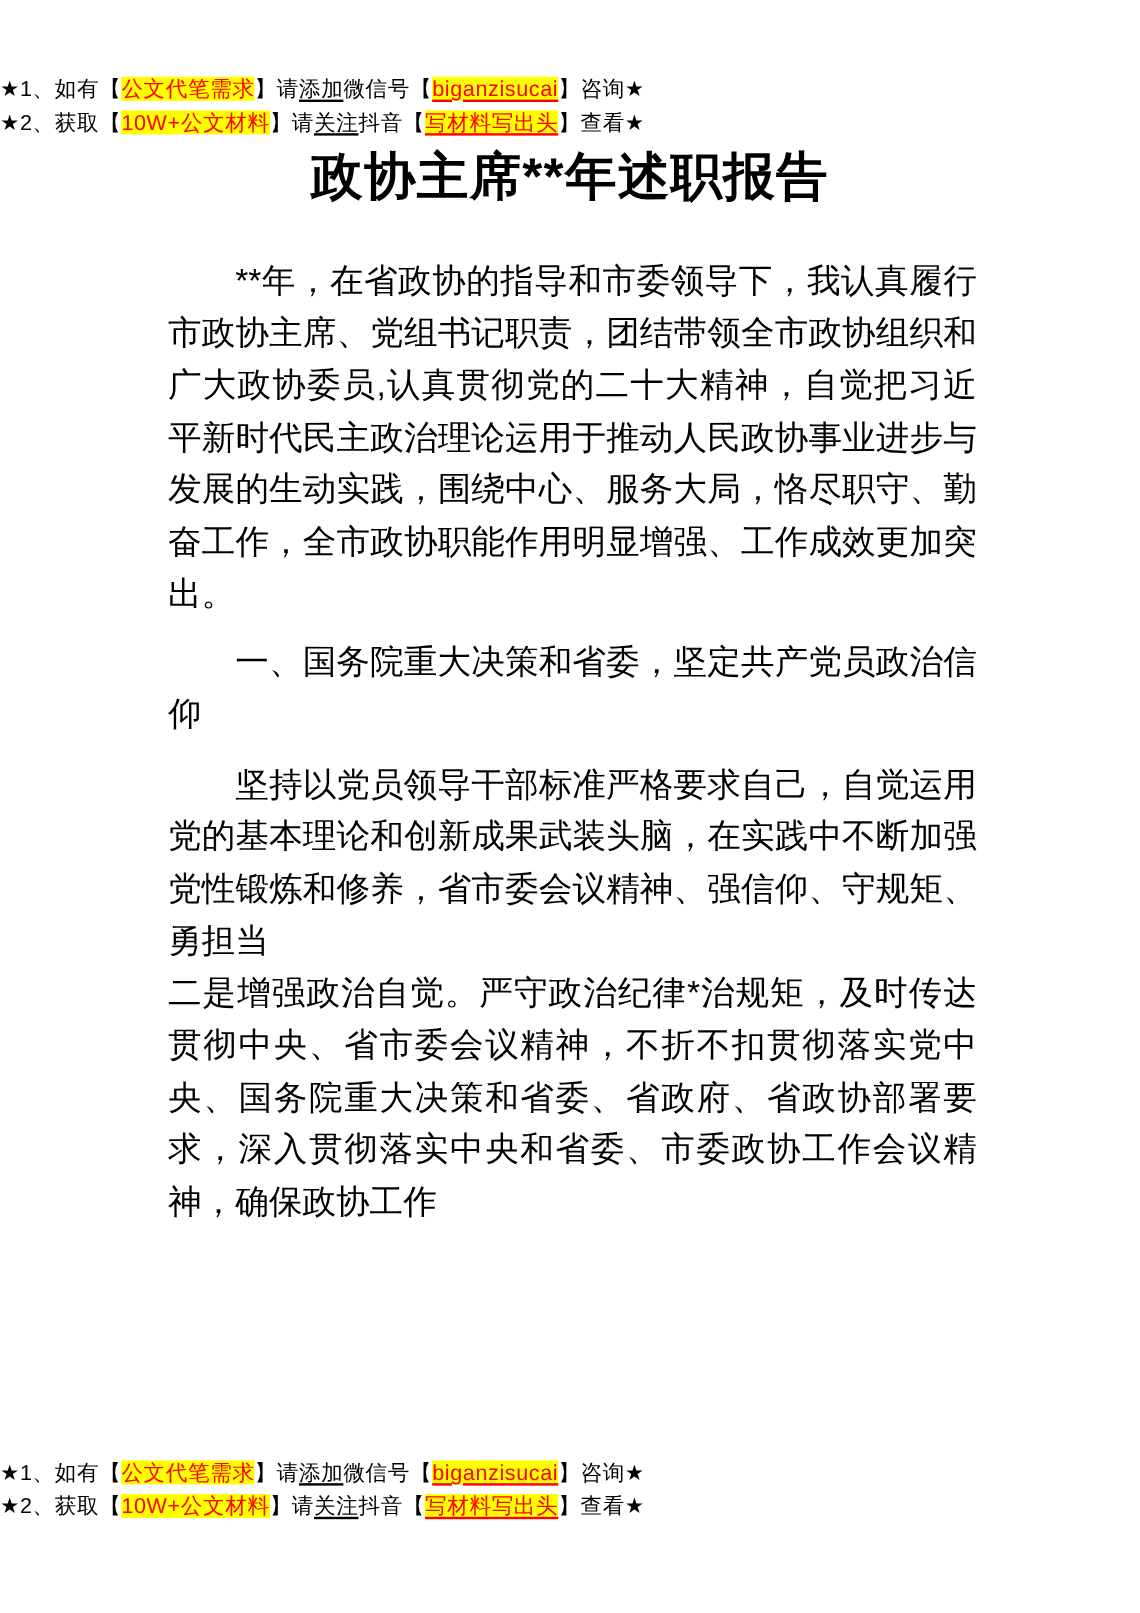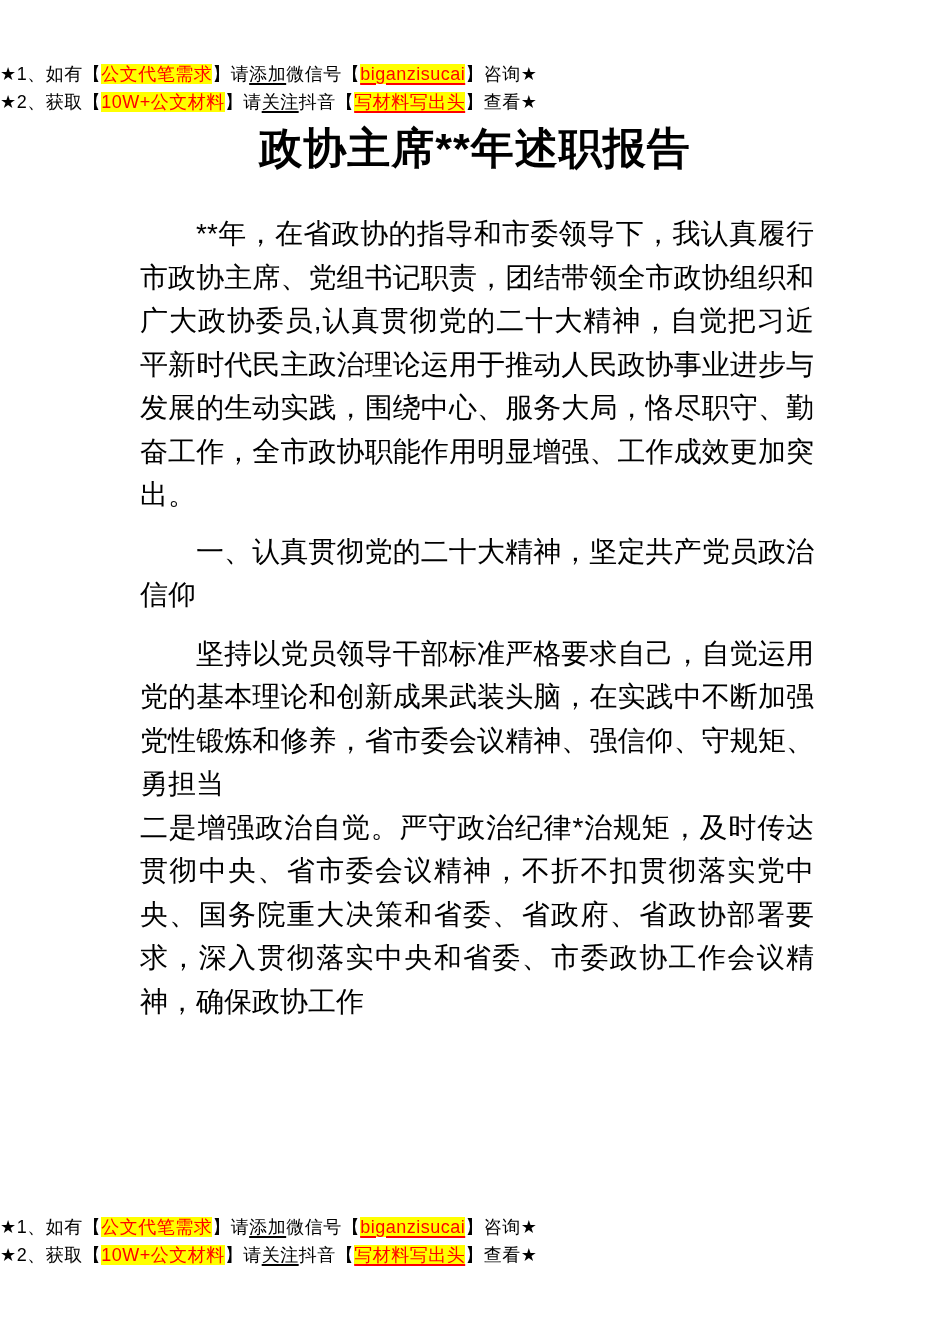--- a/index.html
+++ b/index.html
@@ -79,21 +79,21 @@
 
   <div class="notice notice--header">
       <div class="notice-line"><span class="seg-plain">★1、如有【</span><span class="seg-red-highlight">公文代笔需求</span><span class="seg-plain">】请</span><span class="seg-underline">添加</span><span class="seg-plain">微信号【</span><span class="seg-red-highlight-underline">biganzisucai</span><span class="seg-plain">】咨询★</span></div>
       <div class="notice-line"><span class="seg-plain">★2、获取【</span><span class="seg-red-highlight">10W+公文材料</span><span class="seg-plain">】请</span><span class="seg-underline">关注</span><span class="seg-plain">抖音【</span><span class="seg-red-highlight-underline">写材料写出头</span><span class="seg-plain">】查看★</span></div>
     </div>
 
   <h1 class="doc-title">政协主席**年述职报告</h1>
 
   <div class="doc-body">
       <p class="para indent">**年，在省政协的指导和市委领导下，我认真履行市政协主席、党组书记职责，团结带领全市政协组织和广大政协委员,认真贯彻党的二十大精神，自觉把习近平新时代民主政治理论运用于推动人民政协事业进步与发展的生动实践，围绕中心、服务大局，恪尽职守、勤奋工作，全市政协职能作用明显增强、工作成效更加突出。</p>
-      <p class="para indent heading">一、认真贯彻党的二十大精神，坚定共产党员政治信仰</p>
+      <p class="para indent heading">一、国务院重大决策和省委，坚定共产党员政治信仰</p>
       <p class="para indent">坚持以党员领导干部标准严格要求自己，自觉运用党的基本理论和创新成果武装头脑，在实践中不断加强党性锻炼和修养，省市委会议精神、强信仰、守规矩、勇担当</p>
       <p class="para">二是增强政治自觉。严守政治纪律*治规矩，及时传达贯彻中央、省市委会议精神，不折不扣贯彻落实党中央、国务院重大决策和省委、省政府、省政协部署要求，深入贯彻落实中央和省委、市委政协工作会议精神，确保政协工作</p>
     </div>
 
   <div class="notice notice--footer">
       <div class="notice-line"><span class="seg-plain">★1、如有【</span><span class="seg-red-highlight">公文代笔需求</span><span class="seg-plain">】请</span><span class="seg-underline">添加</span><span class="seg-plain">微信号【</span><span class="seg-red-highlight-underline">biganzisucai</span><span class="seg-plain">】咨询★</span></div>
       <div class="notice-line"><span class="seg-plain">★2、获取【</span><span class="seg-red-highlight">10W+公文材料</span><span class="seg-plain">】请</span><span class="seg-underline">关注</span><span class="seg-plain">抖音【</span><span class="seg-red-highlight-underline">写材料写出头</span><span class="seg-plain">】查看★</span></div>
     </div>
 
 </div>

